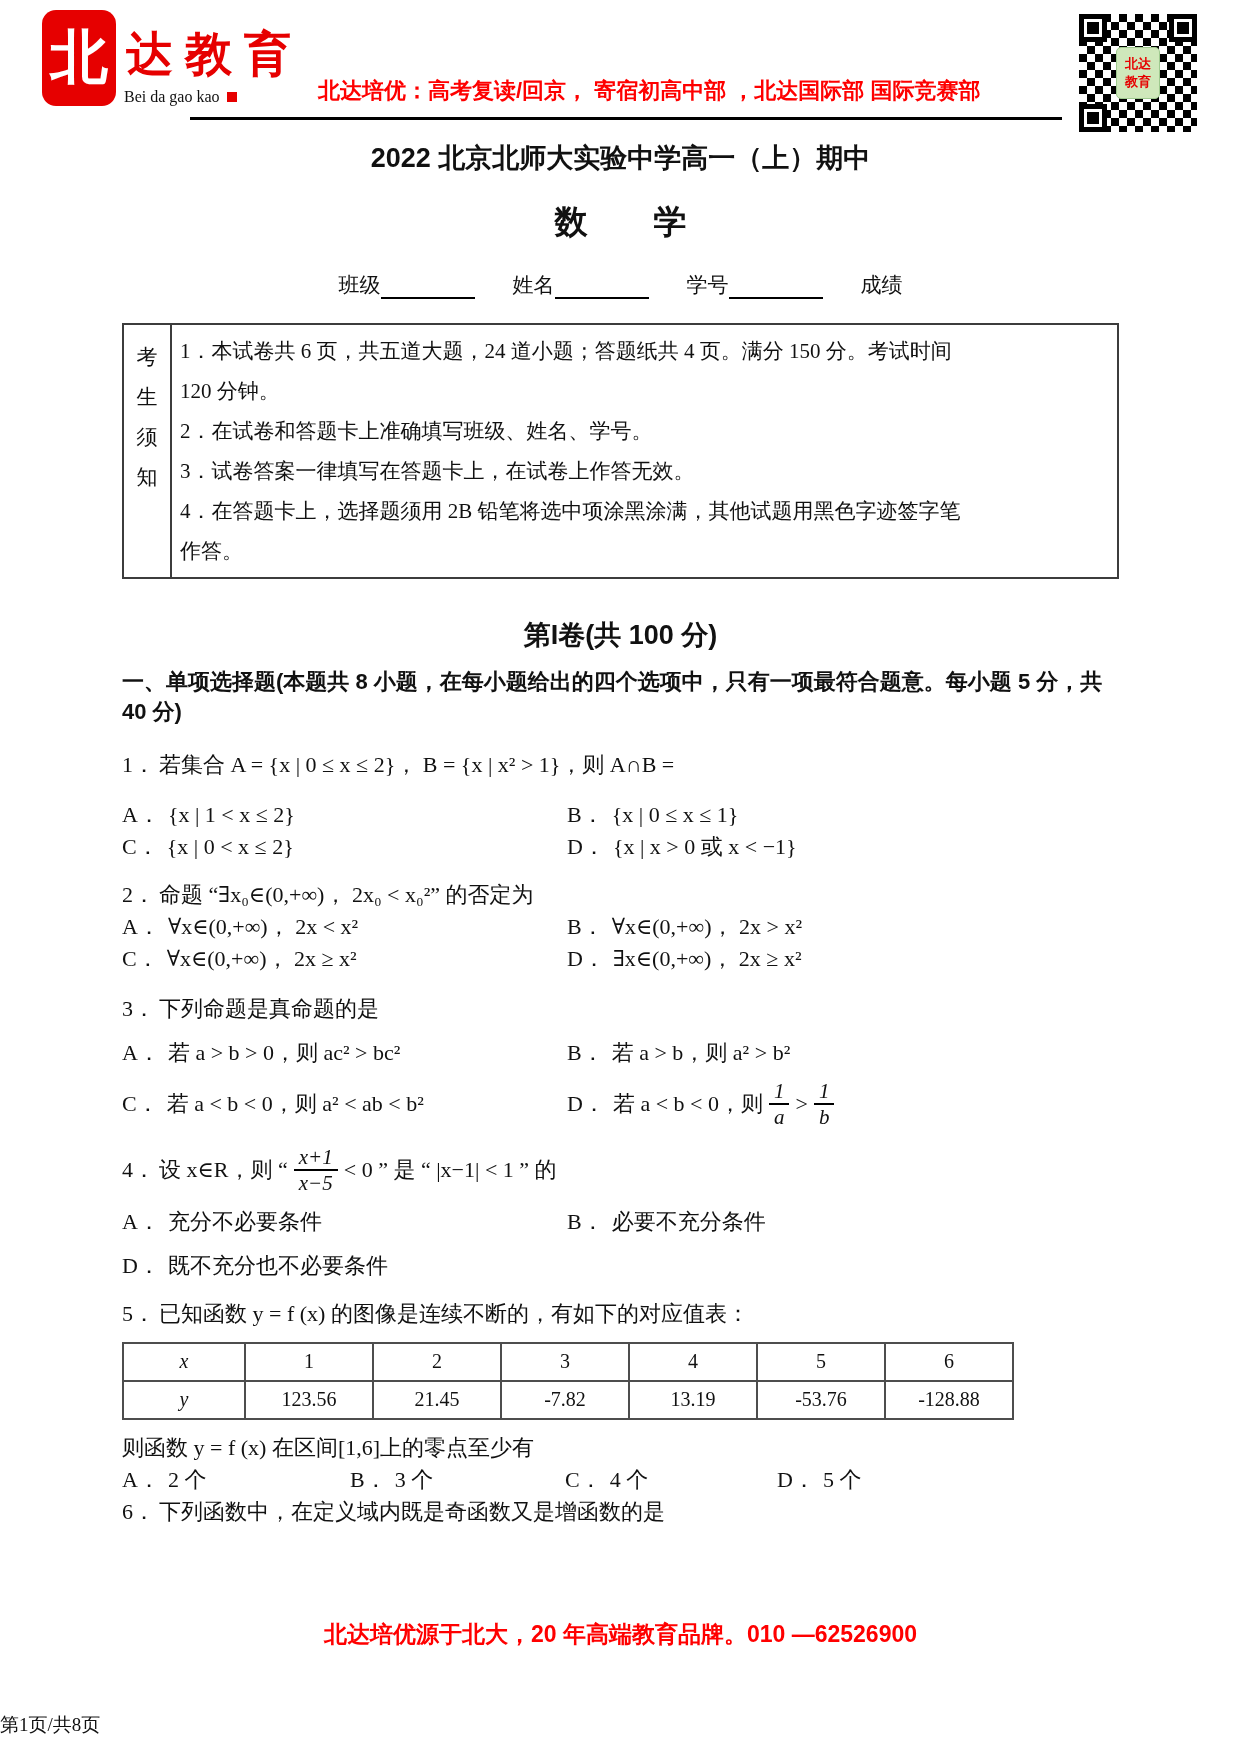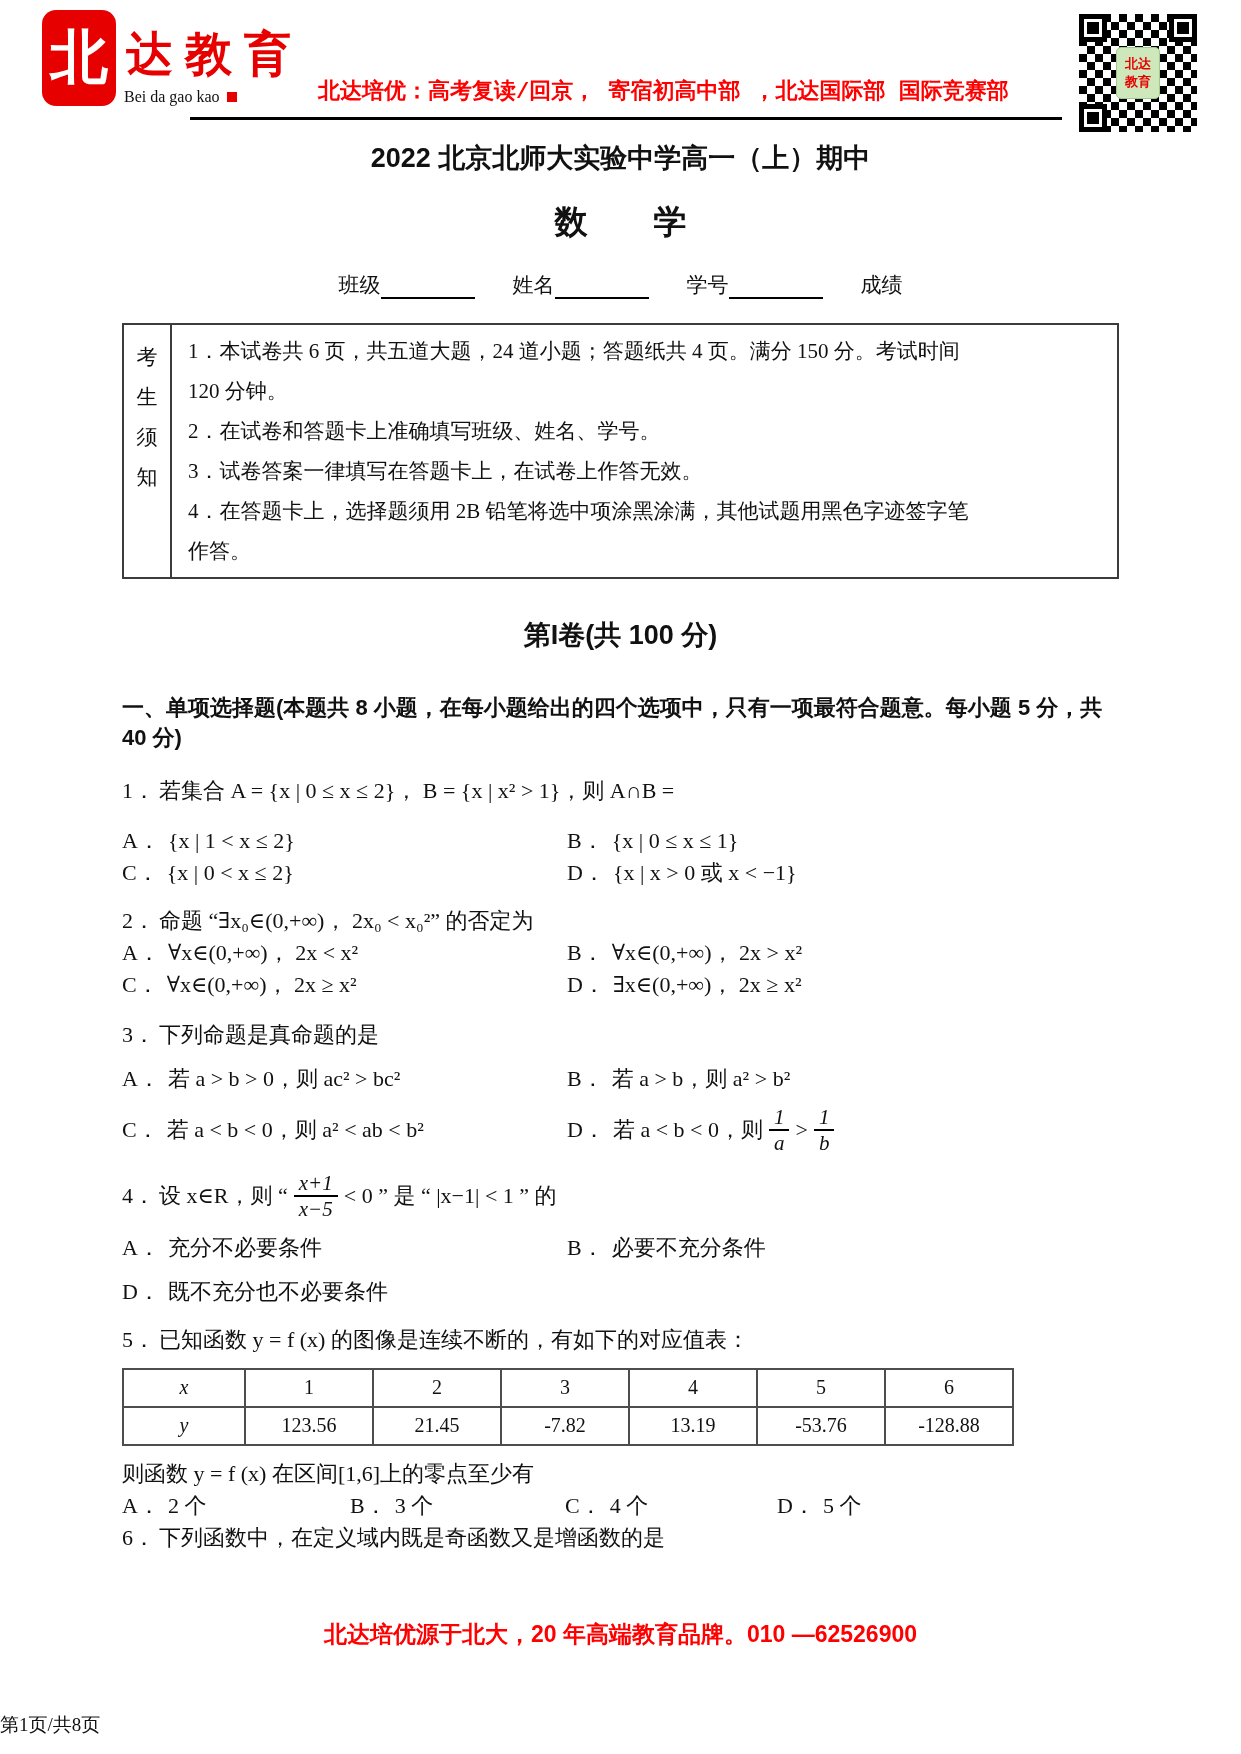--- a/index.html
+++ b/index.html
@@ -7,21 +7,21 @@
          font-family:"Liberation Serif","DejaVu Serif",serif;color:#111;}
   
   .logo{position:absolute;top:10px;left:42px;display:flex;align-items:flex-start;}
   .seal{width:74px;height:96px;background:#e60000;border-radius:14px;color:#fff;
         font-size:58px;font-weight:bold;display:flex;align-items:center;justify-content:center;}
   .brand{font-size:47px;line-height:88px;color:#e60000;font-weight:bold;letter-spacing:12px;
          margin-left:10px;}
   .brand-sub{position:absolute;top:88px;left:124px;font-size:16px;color:#111;white-space:nowrap;}
   .sq{display:inline-block;width:10px;height:10px;background:#e60000;margin-left:7px;}
   .slogan{position:absolute;top:76px;left:318px;font-size:22px;font-weight:bold;color:#fe0000;
-          font-family:Liberation Mono, monospace;white-space:nowrap;}
+          font-family:Liberation Sans, sans-serif;white-space:nowrap;}
   .divider{position:absolute;top:117px;left:190px;width:872px;border-top:3px solid #000;}
   .qr{position:absolute;top:14px;right:44px;width:118px;height:118px;background-color:#fff;
       background-image:linear-gradient(45deg,#000 25%,transparent 25%,transparent 75%,#000 75%),
                        linear-gradient(45deg,#000 25%,transparent 25%,transparent 75%,#000 75%);
       background-size:16px 16px;background-position:0 0,8px 8px;}
   .qf{position:absolute;width:28px;height:28px;border:5px solid #000;background:#fff;box-sizing:border-box;}
   .qf i{position:absolute;inset:3px;background:#000;display:block;}
   .qf.tl{top:0;left:0}.qf.tr{top:0;right:0}.qf.bl{bottom:0;left:0}
   .qr-label{position:absolute;left:50%;top:50%;transform:translate(-50%,-50%);width:42px;height:50px;
             background:#cfe8bb;border:1px solid #9ec98e;border-radius:5px;color:#e60000;
@@ -31,25 +31,25 @@
   .main{position:absolute;top:140px;left:122px;width:997px;}
   .doc-title{font-size:27px;font-weight:bold;text-align:center;
              font-family:"Liberation Sans","DejaVu Sans",sans-serif;}
   .doc-subject{font-size:33px;font-weight:bold;text-align:center;margin-top:24px;
                font-family:"Liberation Sans","DejaVu Sans",sans-serif;}
   .info-row{margin-top:26px;display:flex;justify-content:center;gap:38px;font-size:21px;}
   .blank{display:inline-block;width:94px;border-bottom:2px solid #000;height:22px;vertical-align:bottom;}
   .notice{margin-top:24px;border:2px solid #3c3c3c;display:flex;}
   .notice-side{width:46px;border-right:2px solid #3c3c3c;text-align:center;font-size:21px;padding:12px 0;}
   .notice-side div{line-height:40px;}
-  .notice-body{padding:6px 10px 6px 16px;font-size:21px;}
+  .notice-body{padding:6px 10px 6px 8px;font-size:21px;}
   .notice-body div{line-height:40px;white-space:nowrap;}
   .part-title{margin-top:38px;text-align:center;font-size:27px;font-weight:bold;
               font-family:"Liberation Sans","DejaVu Sans",sans-serif;}
-  .sec-title{margin-top:40px;font-size:22px;font-weight:bold;
+  .sec-title{margin-top:14px;font-size:22px;font-weight:bold;
              font-family:"Liberation Sans","DejaVu Sans",sans-serif;}
   .stem{font-size:22px;line-height:32px;}
   .stem .qnum{margin-right:4px;}
   .opt-row{display:grid;font-size:22px;line-height:32px;}
   .g2{grid-template-columns:445px 1fr;}
   .g4{grid-template-columns:228px 215px 212px 1fr;}
   .opt-label{margin-right:8px;}
   .frac{display:inline-flex;flex-direction:column;align-items:center;vertical-align:middle;
         margin:0 6px;font-style:italic;line-height:1.15;font-size:21px;}
   .fnum{padding:0 5px;border-bottom:2px solid #000;}

